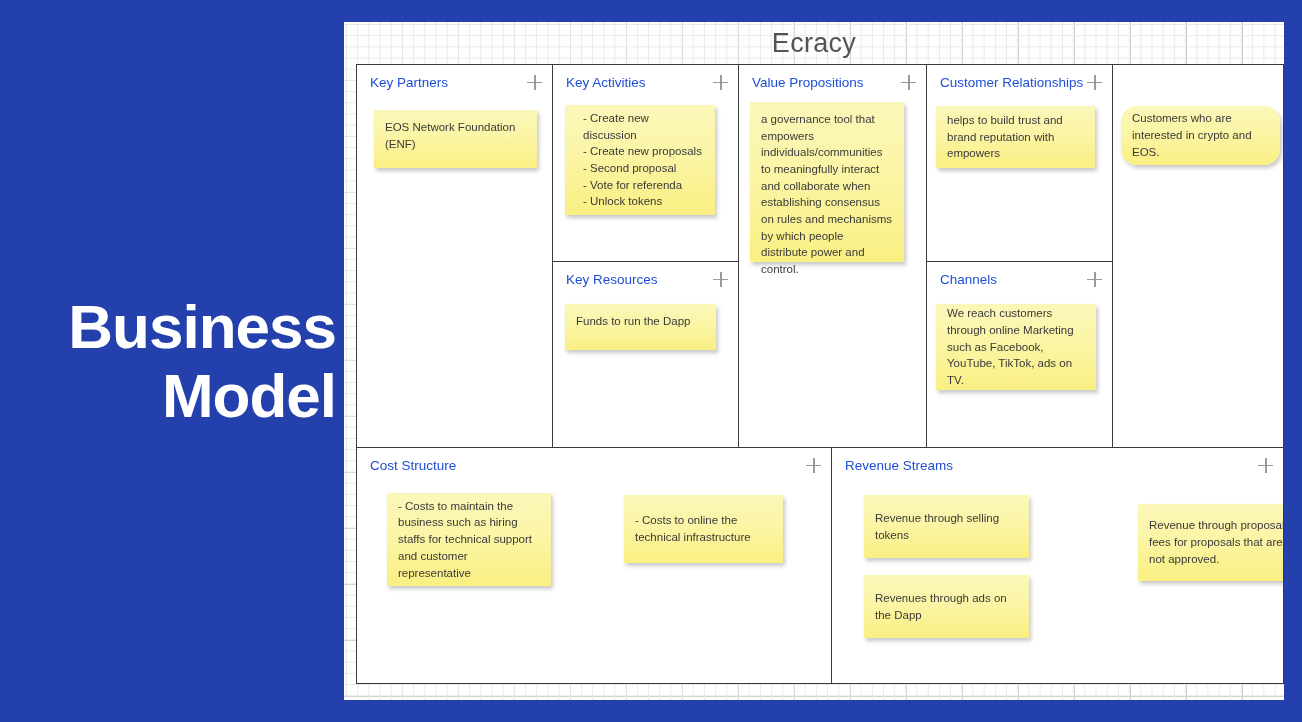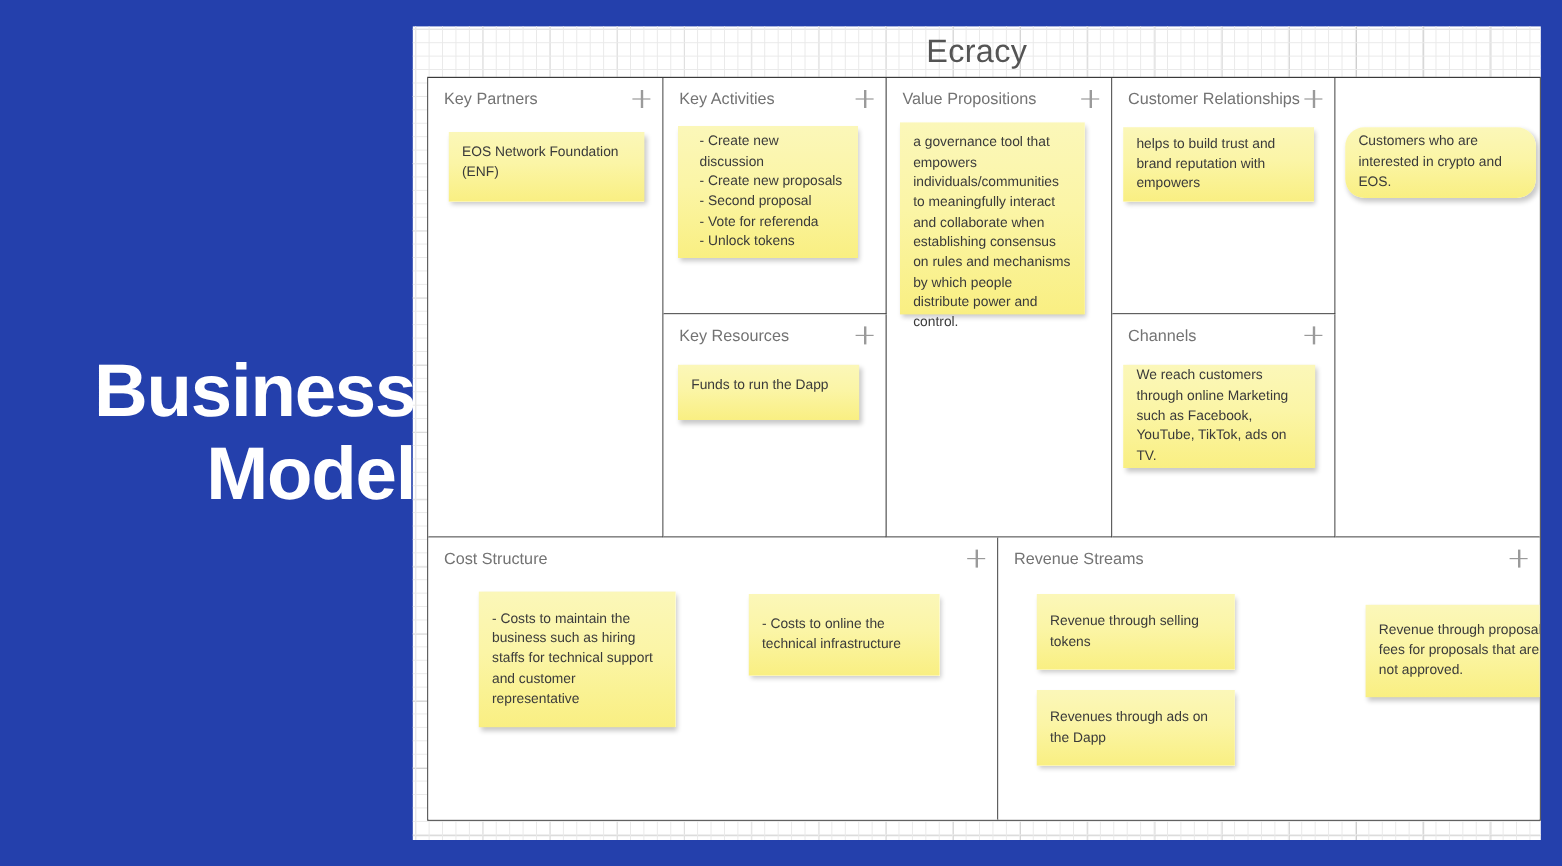--- a/index.html
+++ b/index.html
@@ -12,21 +12,21 @@
     width: 1302px;
     height: 722px;
     background: #2440ac;
     overflow: hidden;
     font-family: "Liberation Sans", sans-serif;
   }
 
   
   #title-block {
     position: absolute;
-    left: 16px;
+    left: 6px;
     top: 0;
     width: 344px;
     height: 722px;
     display: flex;
     flex-direction: column;
     align-items: flex-end;
     justify-content: center;
     padding-right: 14px;
     box-sizing: border-box;
   }
@@ -95,21 +95,21 @@
     top: 0;
     right: 0;
     height: 34px;
     display: flex;
     align-items: center;
     padding: 0 10px 0 13px;
     box-sizing: border-box;
   }
   .sec-title {
     font-size: 13.5px;
-    color: #737373;
+    color: #1d4ed8;
     font-family: "Liberation Sans", sans-serif;
     white-space: nowrap;
   }
   .plus {
     margin-left: auto;
     width: 15px;
     height: 15px;
     position: relative;
     flex: 0 0 auto;
   }
@@ -234,21 +234,21 @@
           <div class="note" style="left:8px; top:7px; width:159px; height:59px;border-radius:16px;">Customers who are interested in crypto and EOS.</div>
         </div>
       </div>
 
       <div class="section b-r" style="left:0px; top:383px; width:475px; height:235px;">
         <div class="sec-head">
           <span class="sec-title">Cost Structure</span>
           <span class="plus"></span>
         </div>
         <div class="sec-body">
-          <div class="note" style="left:42px; top:11px; width:164px; height:113px;">- Costs to maintain the business such as hiring staffs for  technical support and customer representative</div>
+          <div class="note" style="left:30px; top:11px; width:164px; height:93px;">- Costs to maintain the business such as hiring staffs for  technical support and customer representative</div>
           <div class="note" style="left:267px; top:13px; width:159px; height:68px;">- Costs to online the technical infrastructure</div>
         </div>
       </div>
 
       <div class="section" style="left:475px; top:383px; width:451px; height:235px;">
         <div class="sec-head">
           <span class="sec-title">Revenue Streams</span>
           <span class="plus"></span>
         </div>
         <div class="sec-body">

